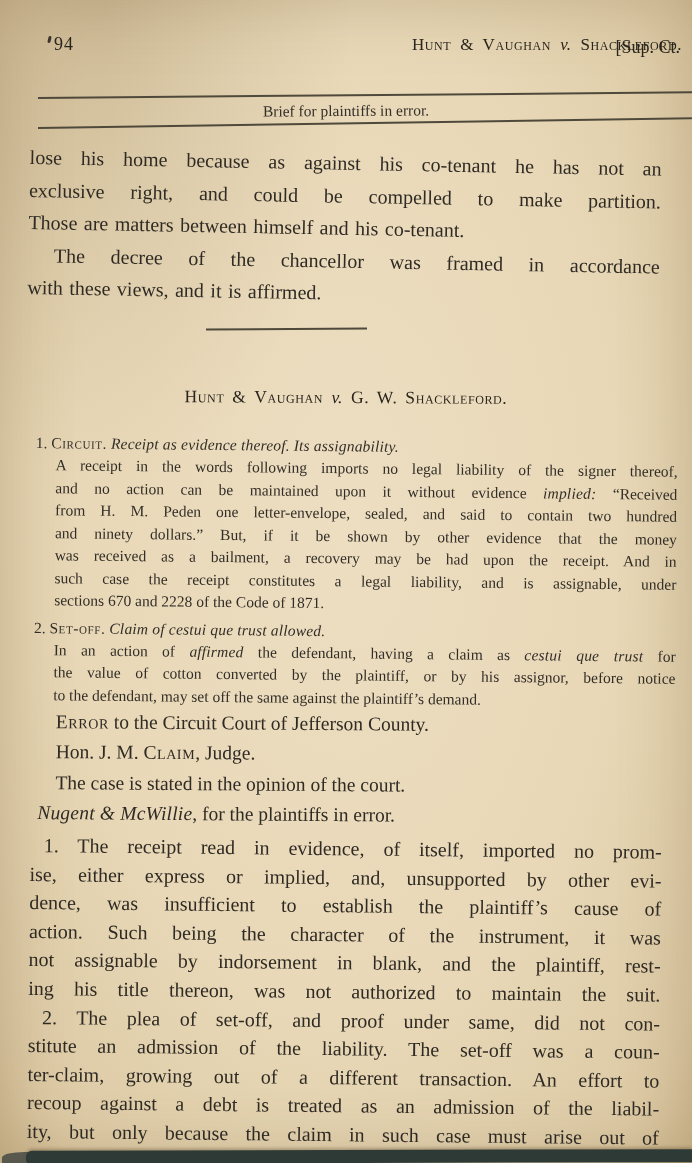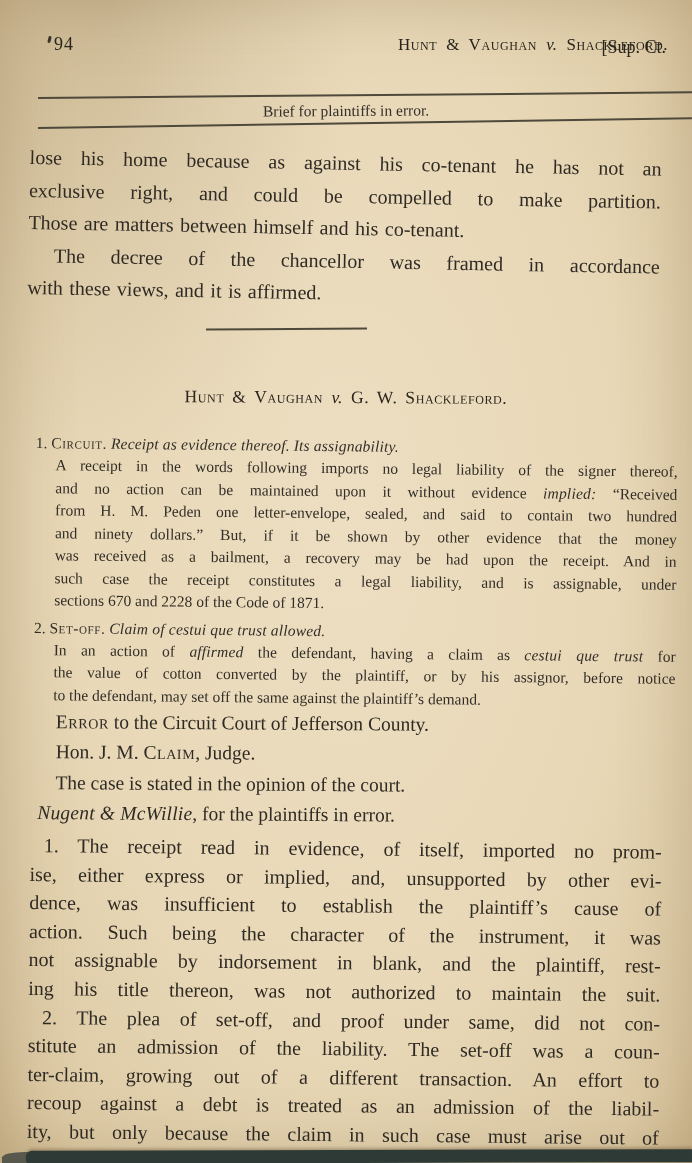--- a/index.html
+++ b/index.html
@@ -7,21 +7,21 @@
     position:relative;width:692px;height:1163px;overflow:hidden;
     font-family:"Liberation Serif","DejaVu Serif",serif;color:#2f2b24;
     background:
       radial-gradient(ellipse at 15% 0%, rgba(120,95,55,.18) 0%, rgba(120,95,55,0) 30%),
       radial-gradient(ellipse at 50% 45%, #eddec2 0%, #e8d8b7 55%, #ddcaa5 88%, #d2bc93 100%);
     box-shadow:inset 0 0 70px rgba(110,85,45,.28);
   }
   .sc{font-variant:small-caps;font-variant-caps:small-caps;letter-spacing:.6px;}
   i{letter-spacing:.2px;}
   
-  .hdr{position:absolute;top:34px;left:30px;right:24px;height:26px;font-size:17px;color:#29251d;}
+  .hdr{position:absolute;top:34px;left:30px;right:10px;height:26px;font-size:17px;color:#29251d;}
   .pagenum{position:absolute;left:24px;top:0;font-size:18px;letter-spacing:1px;}
   .speck{position:absolute;left:18px;top:2px;width:3px;height:7px;background:#3a352c;border-radius:2px;transform:rotate(14deg);}
   .runhead{position:absolute;left:0;right:0;text-align:right;top:1px;letter-spacing:1px;word-spacing:4px;}
   .court{position:absolute;right:2px;top:3px;font-size:18px;}
   .rule{position:absolute;left:38px;right:0;height:2.4px;background:#4e493b;}
   #rule1{top:97px;transform:rotate(-.5deg);transform-origin:left center;}
   #rule2{top:127px;transform:rotate(-.85deg);transform-origin:left center;}
   .caption{position:absolute;top:102px;left:0;right:0;text-align:center;font-size:15.5px;color:#34302a;transform:rotate(-.4deg);}
   
   .tline{text-align:justify;}

